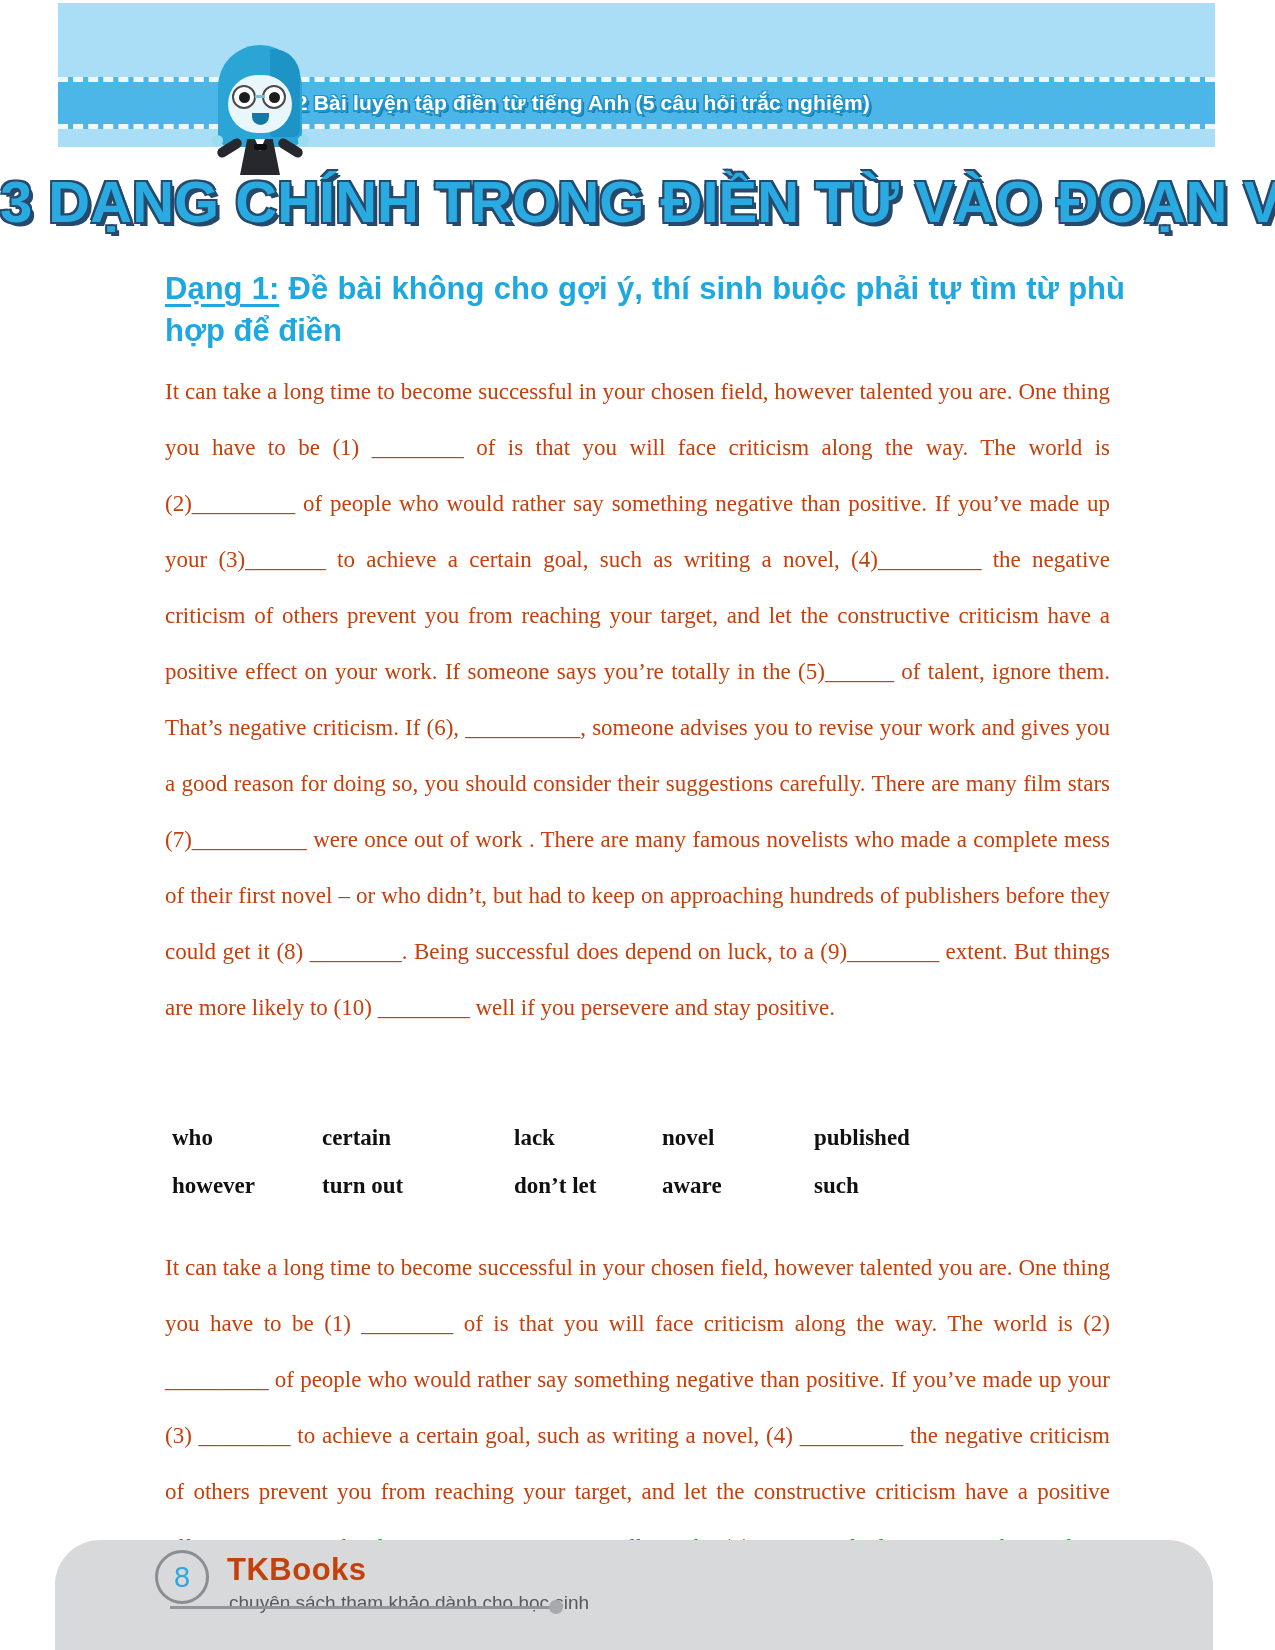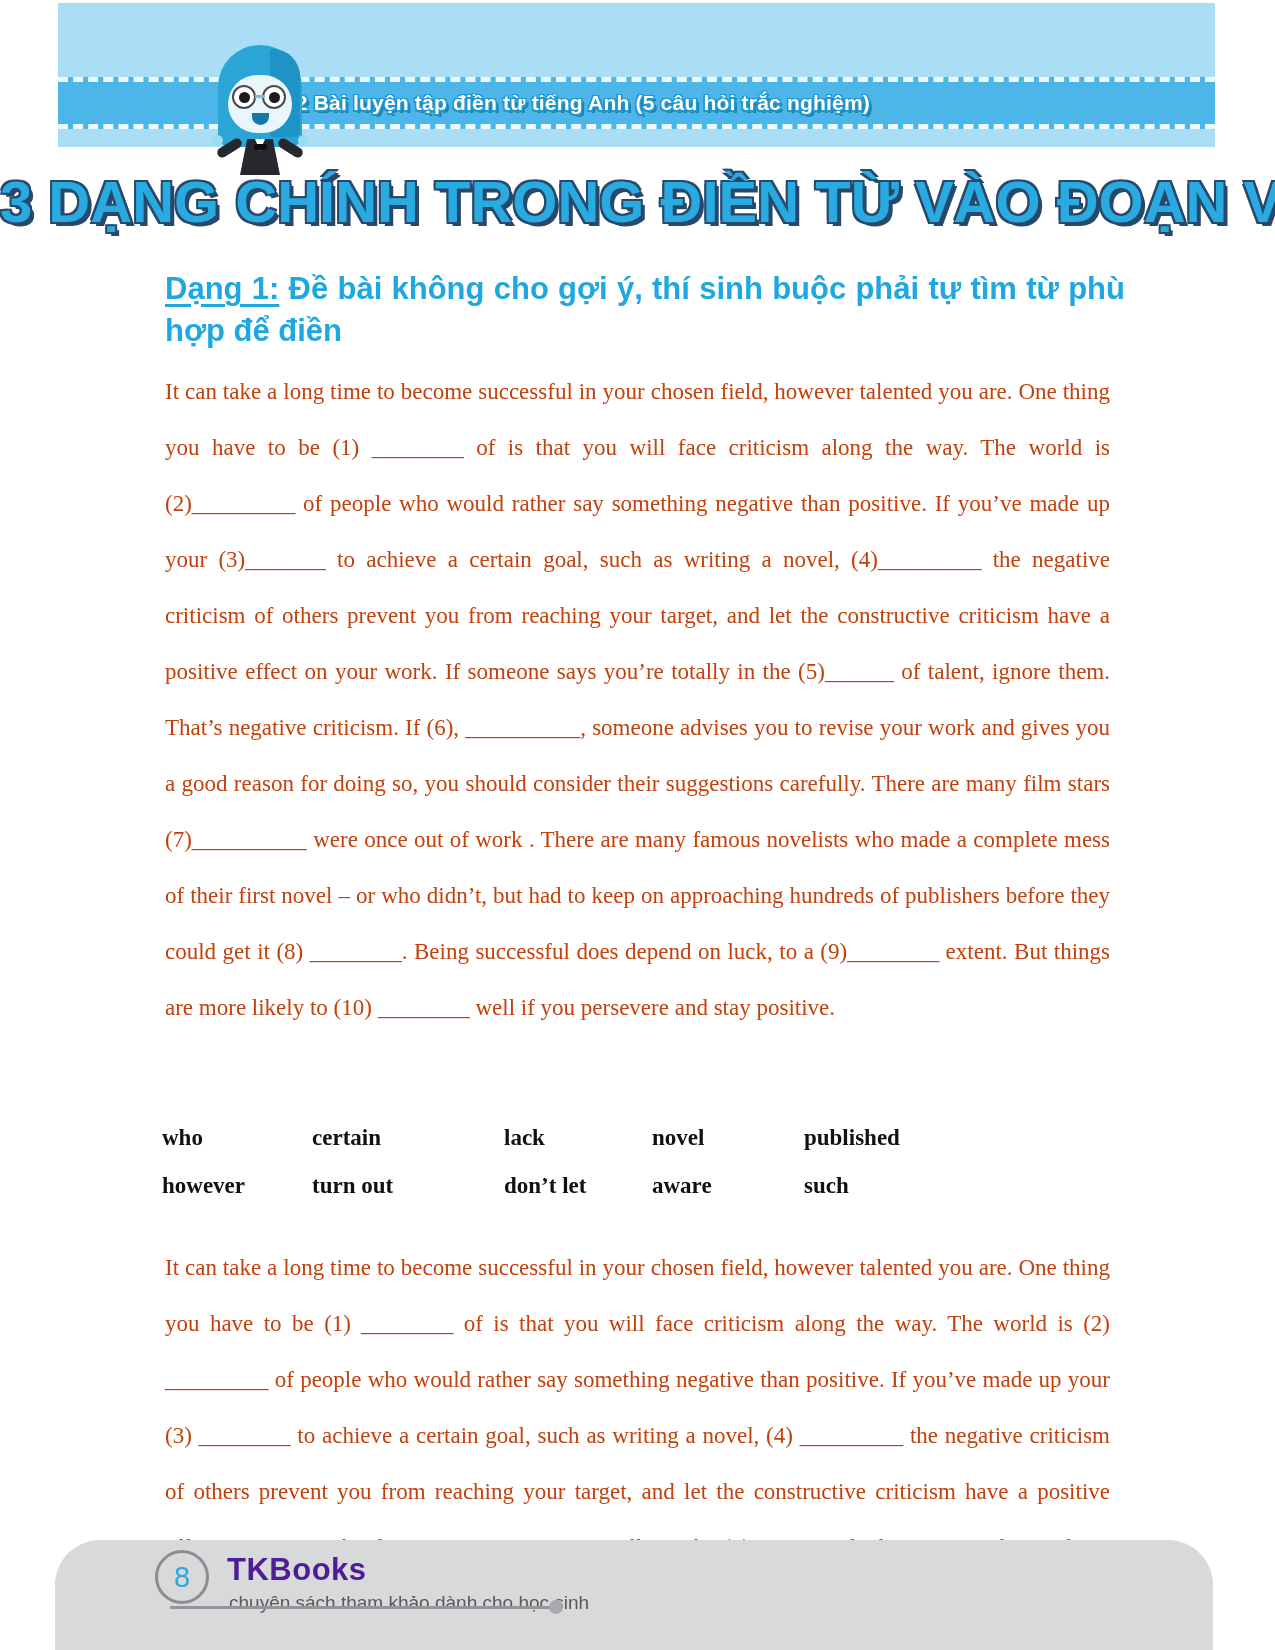--- a/index.html
+++ b/index.html
@@ -109,21 +109,21 @@
     line-height: 56px;
     color: #c2410c;
     text-align: justify;
   }
   .para1 { top: 364px; }
   .para2 { top: 1240px; }
 
   
   .wordbank {
     position: absolute;
-    left: 162px; top: 1125px;
+    left: 172px; top: 1125px;
     width: 945px;
     display: grid;
     grid-template-columns: 150px 192px 148px 152px auto;
     row-gap: 22px;
     font-family: "Liberation Serif", serif;
     font-weight: bold;
     font-size: 23px;
     color: #111111;
   }
 
@@ -146,21 +146,21 @@
     justify-content: center;
   }
   .page-number {
     color: #2da9dd;
     font-size: 29px;
     font-weight: normal;
   }
   .brand {
     position: absolute;
     left: 172px; top: 12px;
-    color: #4c1d95;
+    color: #c2410c;
     font-weight: 900;
     font-size: 31px;
     letter-spacing: 0.5px;
   }
   .tagline {
     position: absolute;
     left: 174px; top: 52px;
     color: #58595b;
     font-size: 19px;
   }

